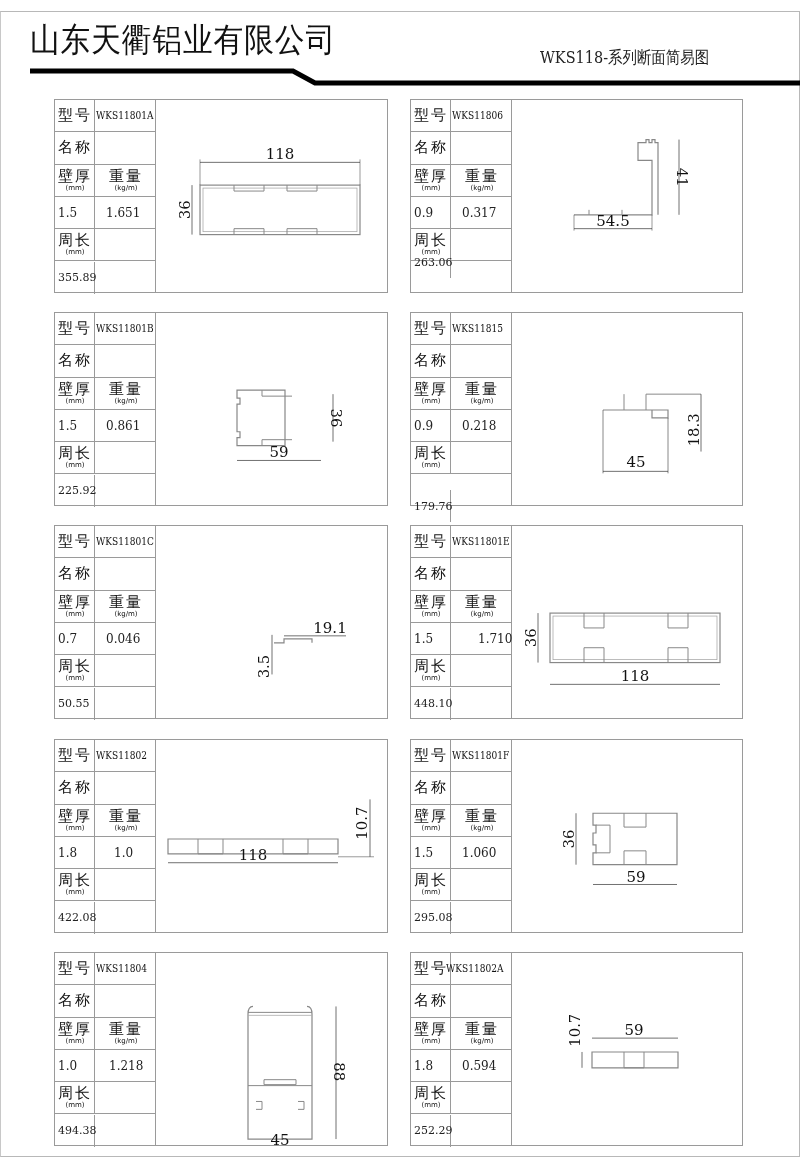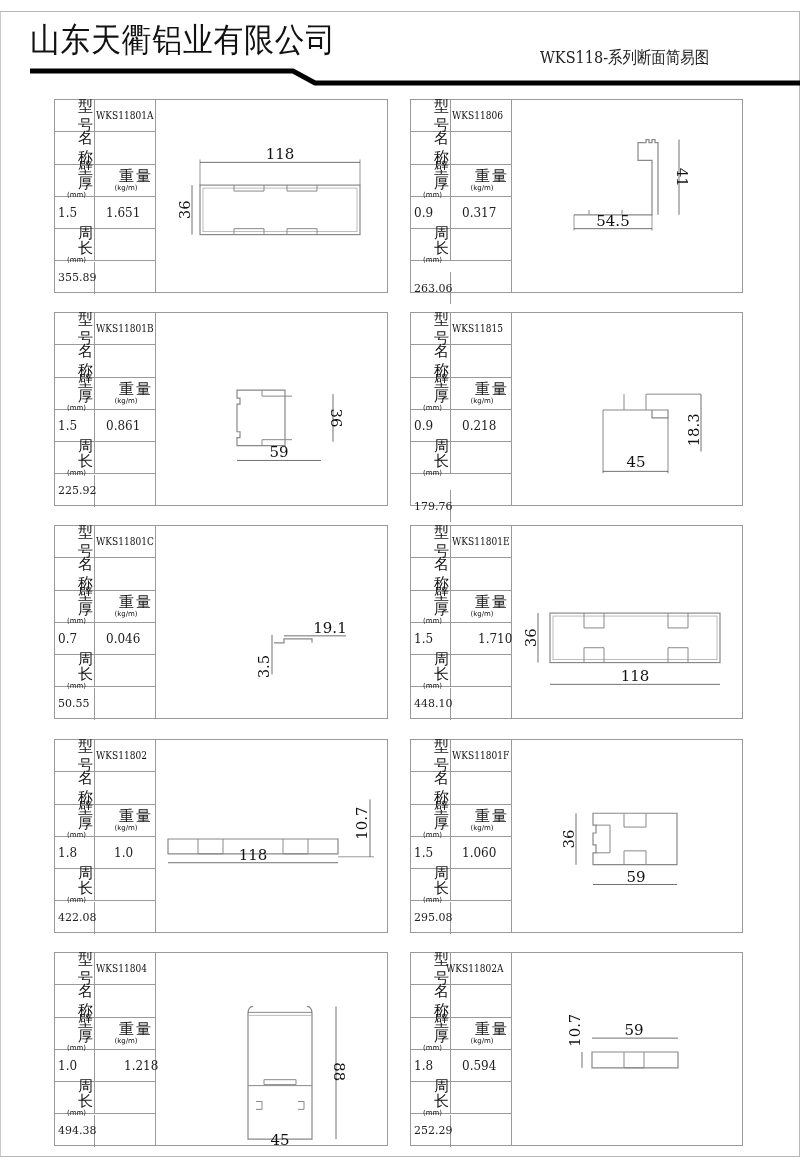--- a/index.html
+++ b/index.html
@@ -9,21 +9,21 @@
   .company { position: absolute; left: 30px; top: 18px; font-family: "DejaVu Sans", "Liberation Sans", sans-serif; font-size: 33px; letter-spacing: 1px; color: #111; transform: scaleX(0.9); transform-origin: left top; }
   .doc-title { position: absolute; left: 540px; top: 46px; font-family: "DejaVu Serif", "Liberation Serif", serif; font-size: 17px; color: #222; transform: scaleX(0.85); transform-origin: left top; }
   .rule { position: absolute; left: 0; top: 0; width: 800px; height: 100px; pointer-events: none; }
   .panel { position: absolute; border: 1px solid #9a9a9a; background: #fff; }
   .panel .tbl { position: absolute; left: 0; top: 0; height: 100%; border-right: 1px solid #9a9a9a; }
   .row { position: absolute; left: 0; border-bottom: 1px solid #9a9a9a; height: 32.3px; }
   .row:last-child { border-bottom: none; }
   .cell { position: absolute; top: 0; height: 100%; display: flex; align-items: center; font-size: 12px; }
   .cell.c1 { left: 0; border-right: 1px solid #9a9a9a; padding-left: 3px; }
   .cell.c2 { border-right: none; }
-  .lbl { font-family: "DejaVu Sans", "Liberation Sans", sans-serif; font-size: 15px; letter-spacing: 2px; color: #111; margin-left: 20px; }
+  .lbl { font-family: "DejaVu Sans", "Liberation Sans", sans-serif; font-size: 15px; letter-spacing: 2px; color: #111; }
   .lbl-stack { display: flex; flex-direction: column; align-items: center; line-height: 1; }
   .unit { font-size: 7px; letter-spacing: 0; margin-top: 1px; font-family: "DejaVu Sans", sans-serif; }
   .val { font-family: "DejaVu Serif", "Liberation Serif", serif; font-size: 12px; color: #222; }
   .model { font-family: "DejaVu Serif", "Liberation Serif", serif; font-size: 11px; transform: scaleX(0.82); transform-origin: left center; white-space: nowrap; }
   .drawing { position: absolute; top: 0; height: 100%; }
   .drawing svg { position: absolute; left: 0; top: 0; width: 100%; height: 100%; }
   .dim { font-family: "DejaVu Serif", "Liberation Serif", serif; font-size: 15px; fill: #111; }
 </style>
 </head>
 <body>
@@ -150,21 +150,21 @@
       </div>
         <div class="row" style="top:129.2px;width:101px;">
         <div class="cell c1" style="width:40px">
             <span class="lbl-stack">
               <span class="lbl">周长</span>
               <span class="unit">(mm)</span>
             </span>
           </div>
         <div class="cell c2" style="left:40px;width:61px;padding-left:1px"></div>
       </div>
-        <div class="row" style="top:172px;width:101px;border-bottom:none;">
+        <div class="row" style="top:146px;width:101px;border-bottom:none;">
         <div class="cell c1" style="width:40px">
             <span class="val" style="font-size:11px">263.06</span>
           </div>
         <div class="cell c2" style="left:40px;width:61px;padding-left:1px"></div>
       </div>
       </div>
       <div class="drawing" style="left:101px;width:232px">
       <svg viewBox="0 0 232 194" preserveAspectRatio="none">
           <path d="M62,116 h78 v-55 h-14 v-18 h8 v-3 h3 v3 h3 v-3 h3 v3 h3 v73" fill="none" stroke="#888" stroke-width="1.2"></path>
      <line x1="77" y1="116" x2="77" y2="111" stroke="#888"></line>
@@ -614,21 +614,21 @@
               <span class="lbl">重量</span>
               <span class="unit">(kg/m)</span>
             </span>
           </div>
       </div>
         <div class="row" style="top:96.89999999999999px;width:101px;">
         <div class="cell c1" style="width:40px">
             <span class="val">1.0</span>
           </div>
         <div class="cell c2" style="left:40px;width:61px;padding-left:1px">
-            <span class="val" style="padding-left:28px">1.218</span>
+            <span class="val" style="padding-left:13px">1.218</span>
           </div>
       </div>
         <div class="row" style="top:129.2px;width:101px;">
         <div class="cell c1" style="width:40px">
             <span class="lbl-stack">
               <span class="lbl">周长</span>
               <span class="unit">(mm)</span>
             </span>
           </div>
         <div class="cell c2" style="left:40px;width:61px;padding-left:1px"></div>

